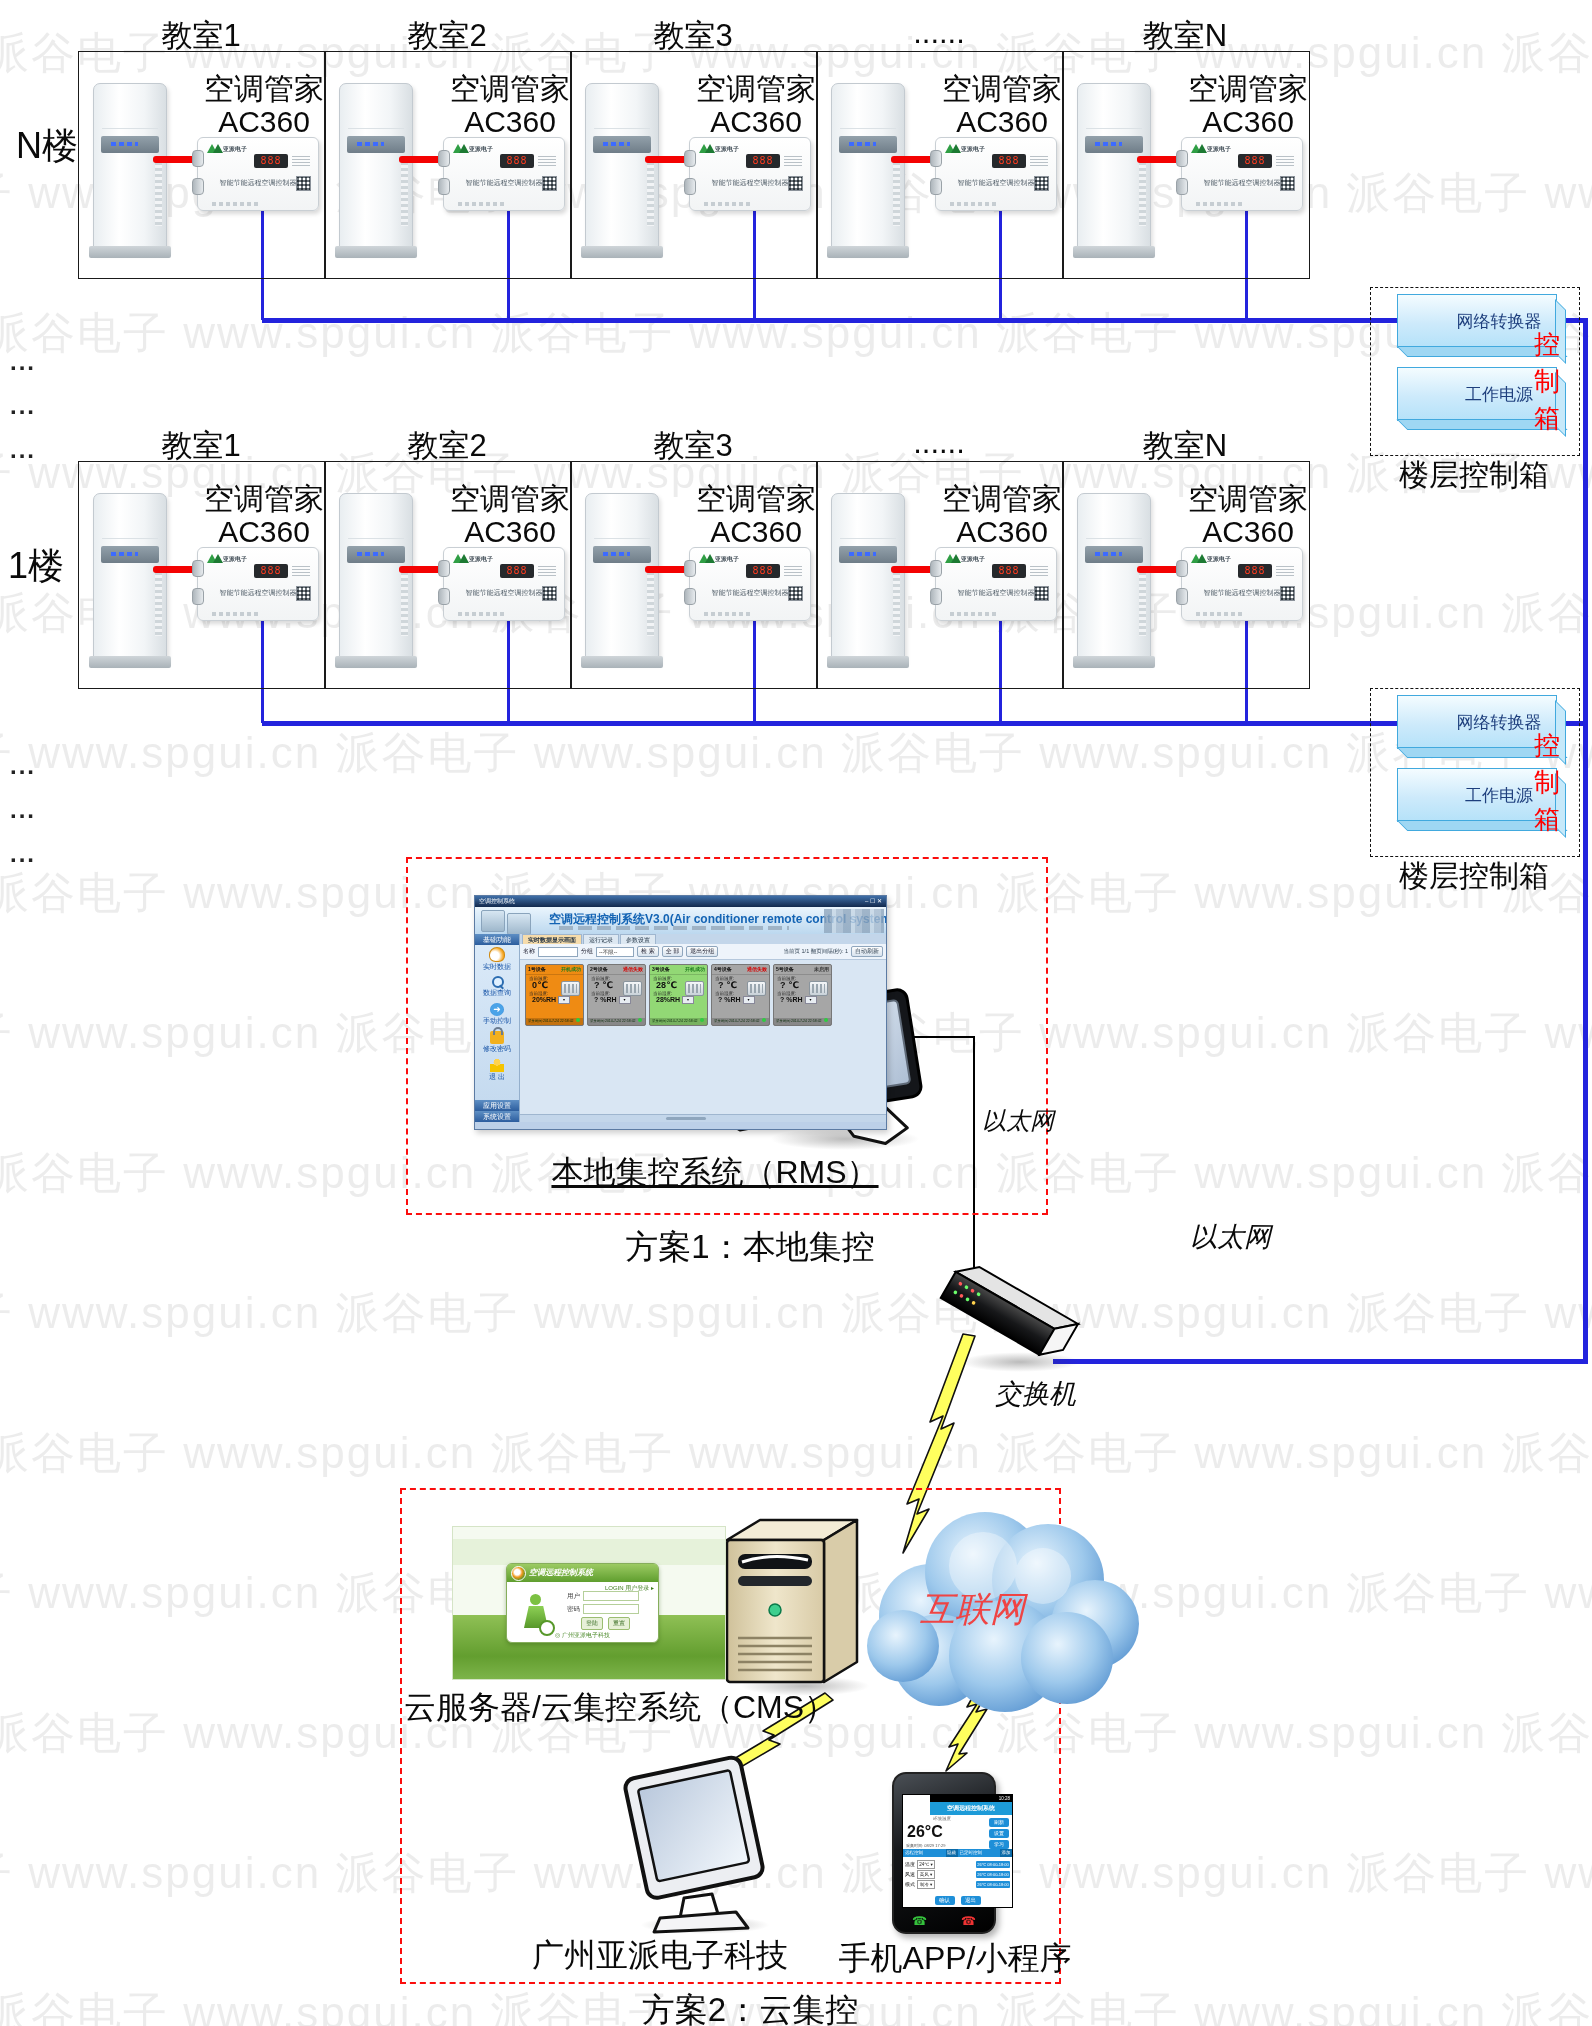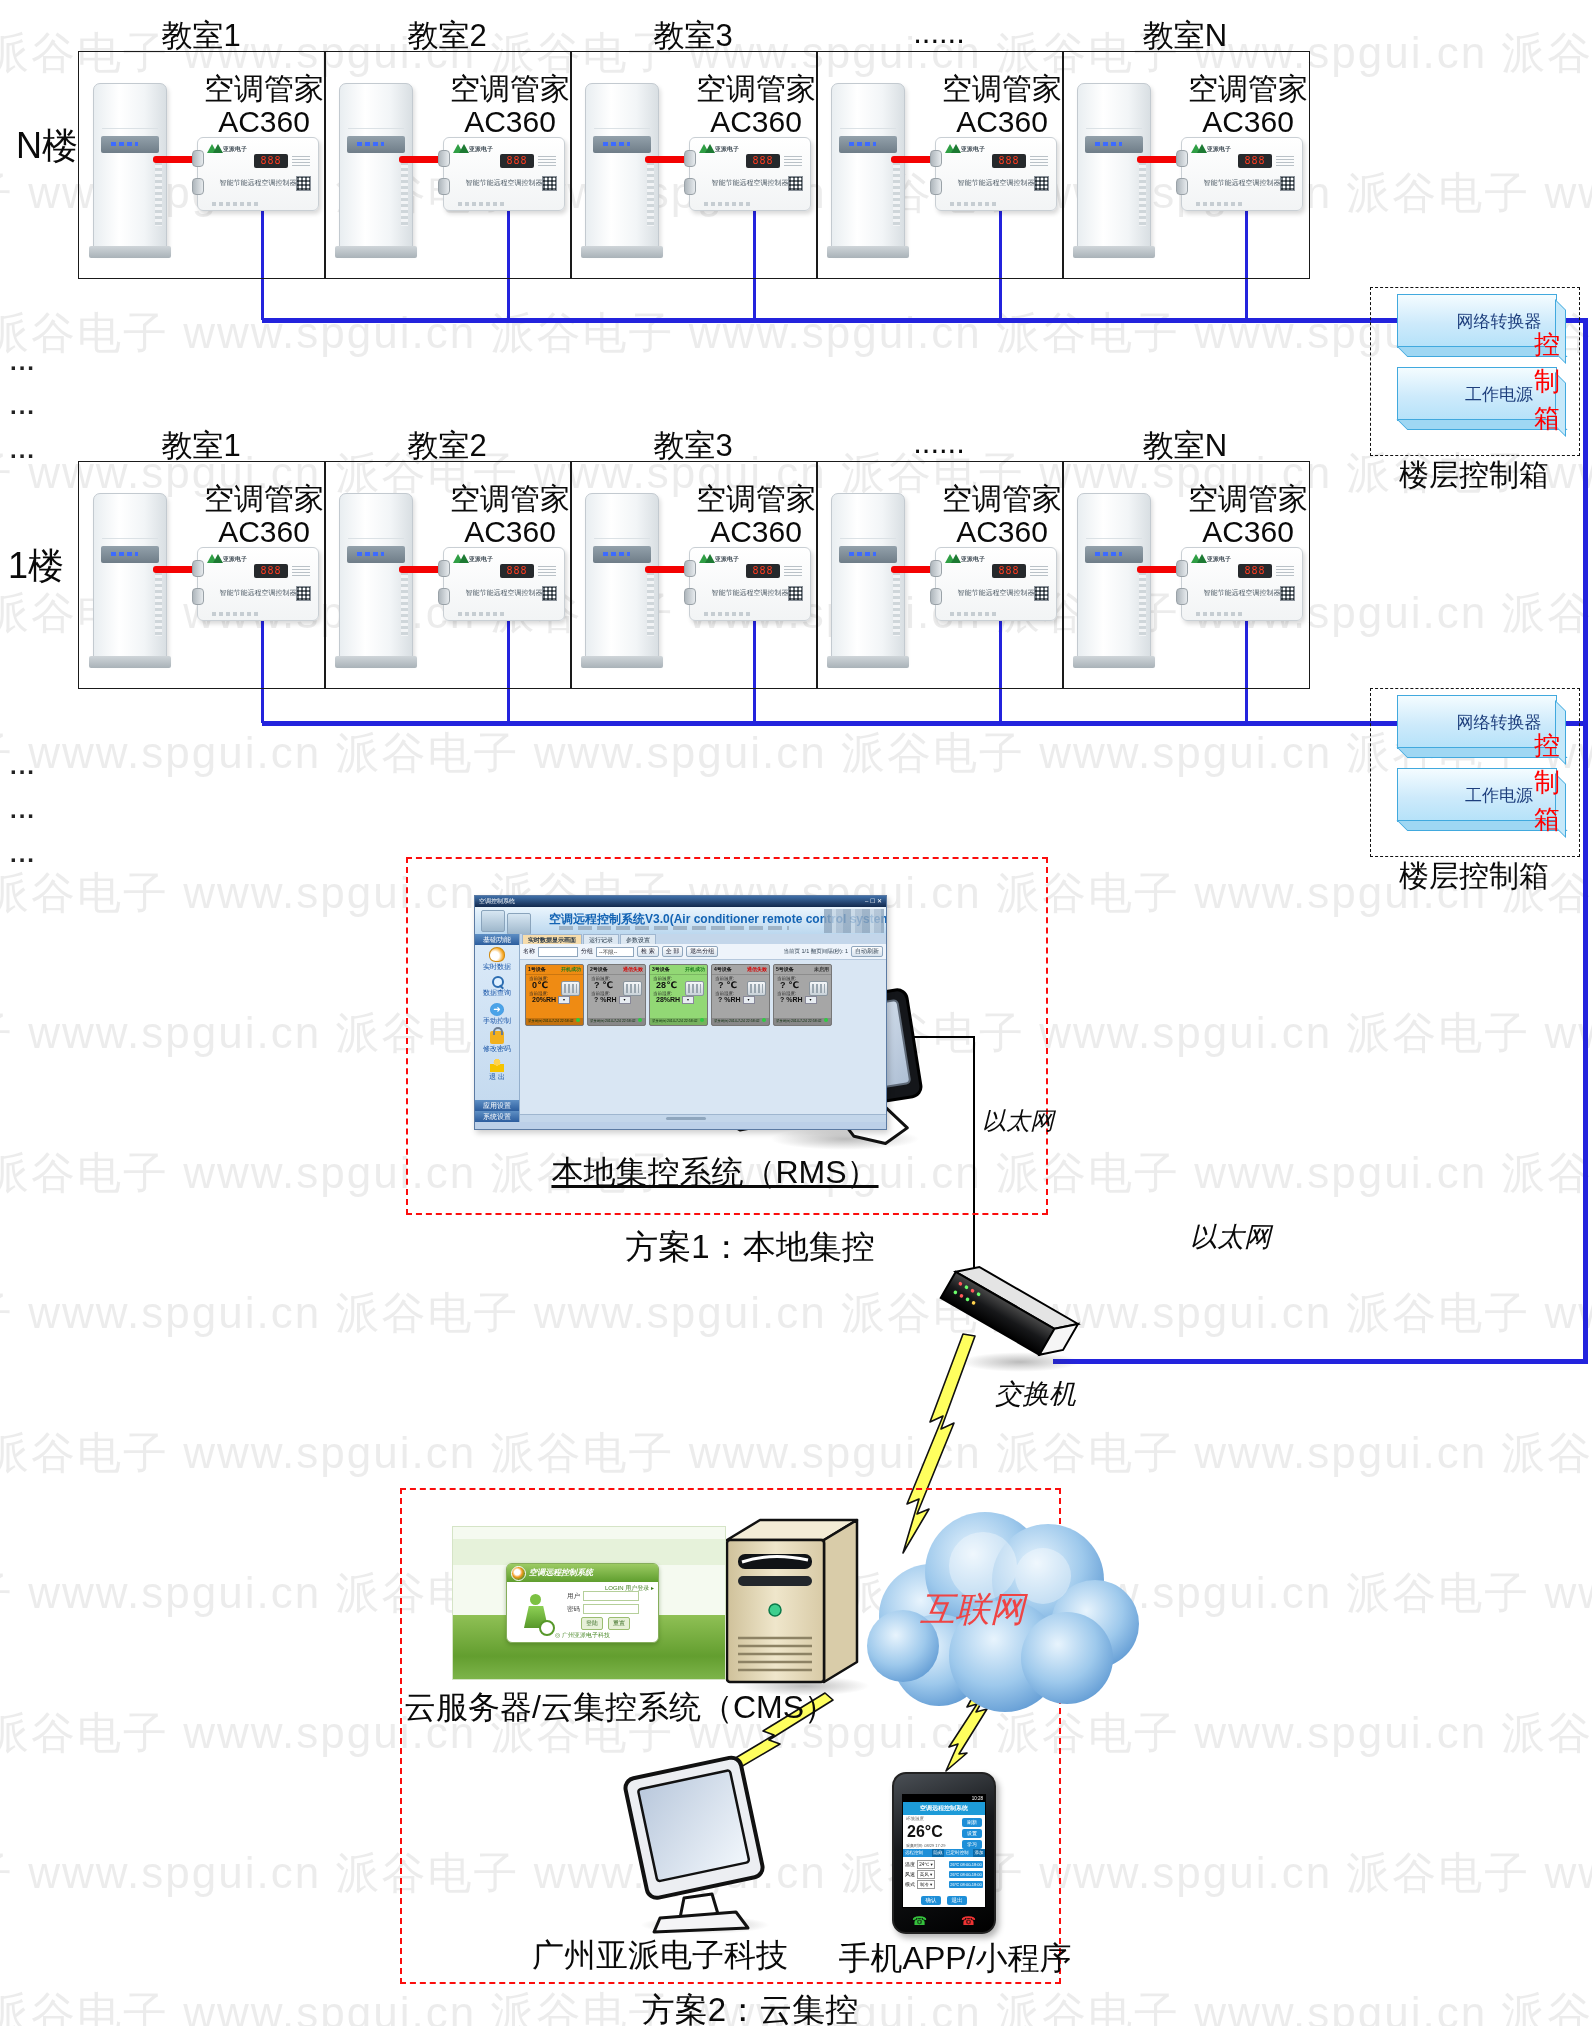--- a/index.html
+++ b/index.html
@@ -112,21 +112,21 @@
   .cms-person::after{content:"";position:absolute;left:3px;top:12px;width:24px;height:22px;background:linear-gradient(180deg,#8ed055,#57982a);clip-path:polygon(20% 0,80% 0,100% 100%,0 100%);}
   .cms-clock{position:absolute;left:32px;top:56px;width:12px;height:12px;border-radius:50%;background:#fff;border:2px solid #57982a;}
   .cms-rows{position:absolute;left:60px;top:27px;font-size:6.5px;color:#444;}
   .cms-row{display:flex;align-items:center;gap:3px;margin-bottom:3px;}
   .cms-input{width:54px;height:8px;background:#fff;border:1px solid #b5cf9a;}
   .cms-btns{margin-left:14px;display:flex;gap:5px;}
   .cms-btn{padding:1px 4px;font-size:6px;background:#e7f0d8;border:1px solid #9bbd71;border-radius:2px;color:#33691e;}
   .cms-foot{position:absolute;left:0;bottom:2px;width:100%;text-align:center;font-size:6px;color:#4c8a2a;}
   
   #phone{position:absolute;left:892px;top:1772px;width:100px;height:158px;background:linear-gradient(160deg,#4a4f55,#16181b 40%,#000);border-radius:14px;border:2px solid #222;z-index:4;box-shadow:3px 4px 6px rgba(0,0,0,.3);}
-  .ph-screen{position:absolute;left:8px;top:20px;width:82px;height:112px;background:#fff;overflow:hidden;border:1px solid #000;}
+  .ph-screen{position:absolute;left:8px;top:20px;width:82px;height:112px;background:#fff;overflow:hidden;border:1px solid #000;padding-left:27px;}
   .ph-status{height:7px;background:#000;color:#fff;font-size:4.5px;line-height:7px;text-align:right;padding-right:2px;}
   .ph-title{height:13px;background:#1d9bd8;color:#fff;font-size:6px;font-weight:bold;line-height:13px;text-align:center;}
   .ph-env{font-size:4.5px;color:#666;margin:1px 0 0 3px;}
   .ph-temp{position:absolute;left:4px;top:28px;font-size:16px;font-weight:bold;color:#111;}
   .ph-btncol{position:absolute;right:3px;top:23px;display:flex;flex-direction:column;gap:2px;}
   .ph-btn{width:20px;height:9px;background:#1e8fd8;color:#fff;font-size:5px;line-height:9px;text-align:center;border-radius:2px;}
   .ph-time{position:absolute;left:3px;top:48px;font-size:4px;color:#555;}
   .ph-bars{position:absolute;left:0;top:54px;width:100%;height:8px;display:flex;font-size:4.5px;color:#fff;line-height:8px;}
   .ph-bar-a{flex:1;background:#1e8fd8;padding-left:2px;}
   .ph-bar-b{width:12px;background:#0b6aa8;text-align:center;}

